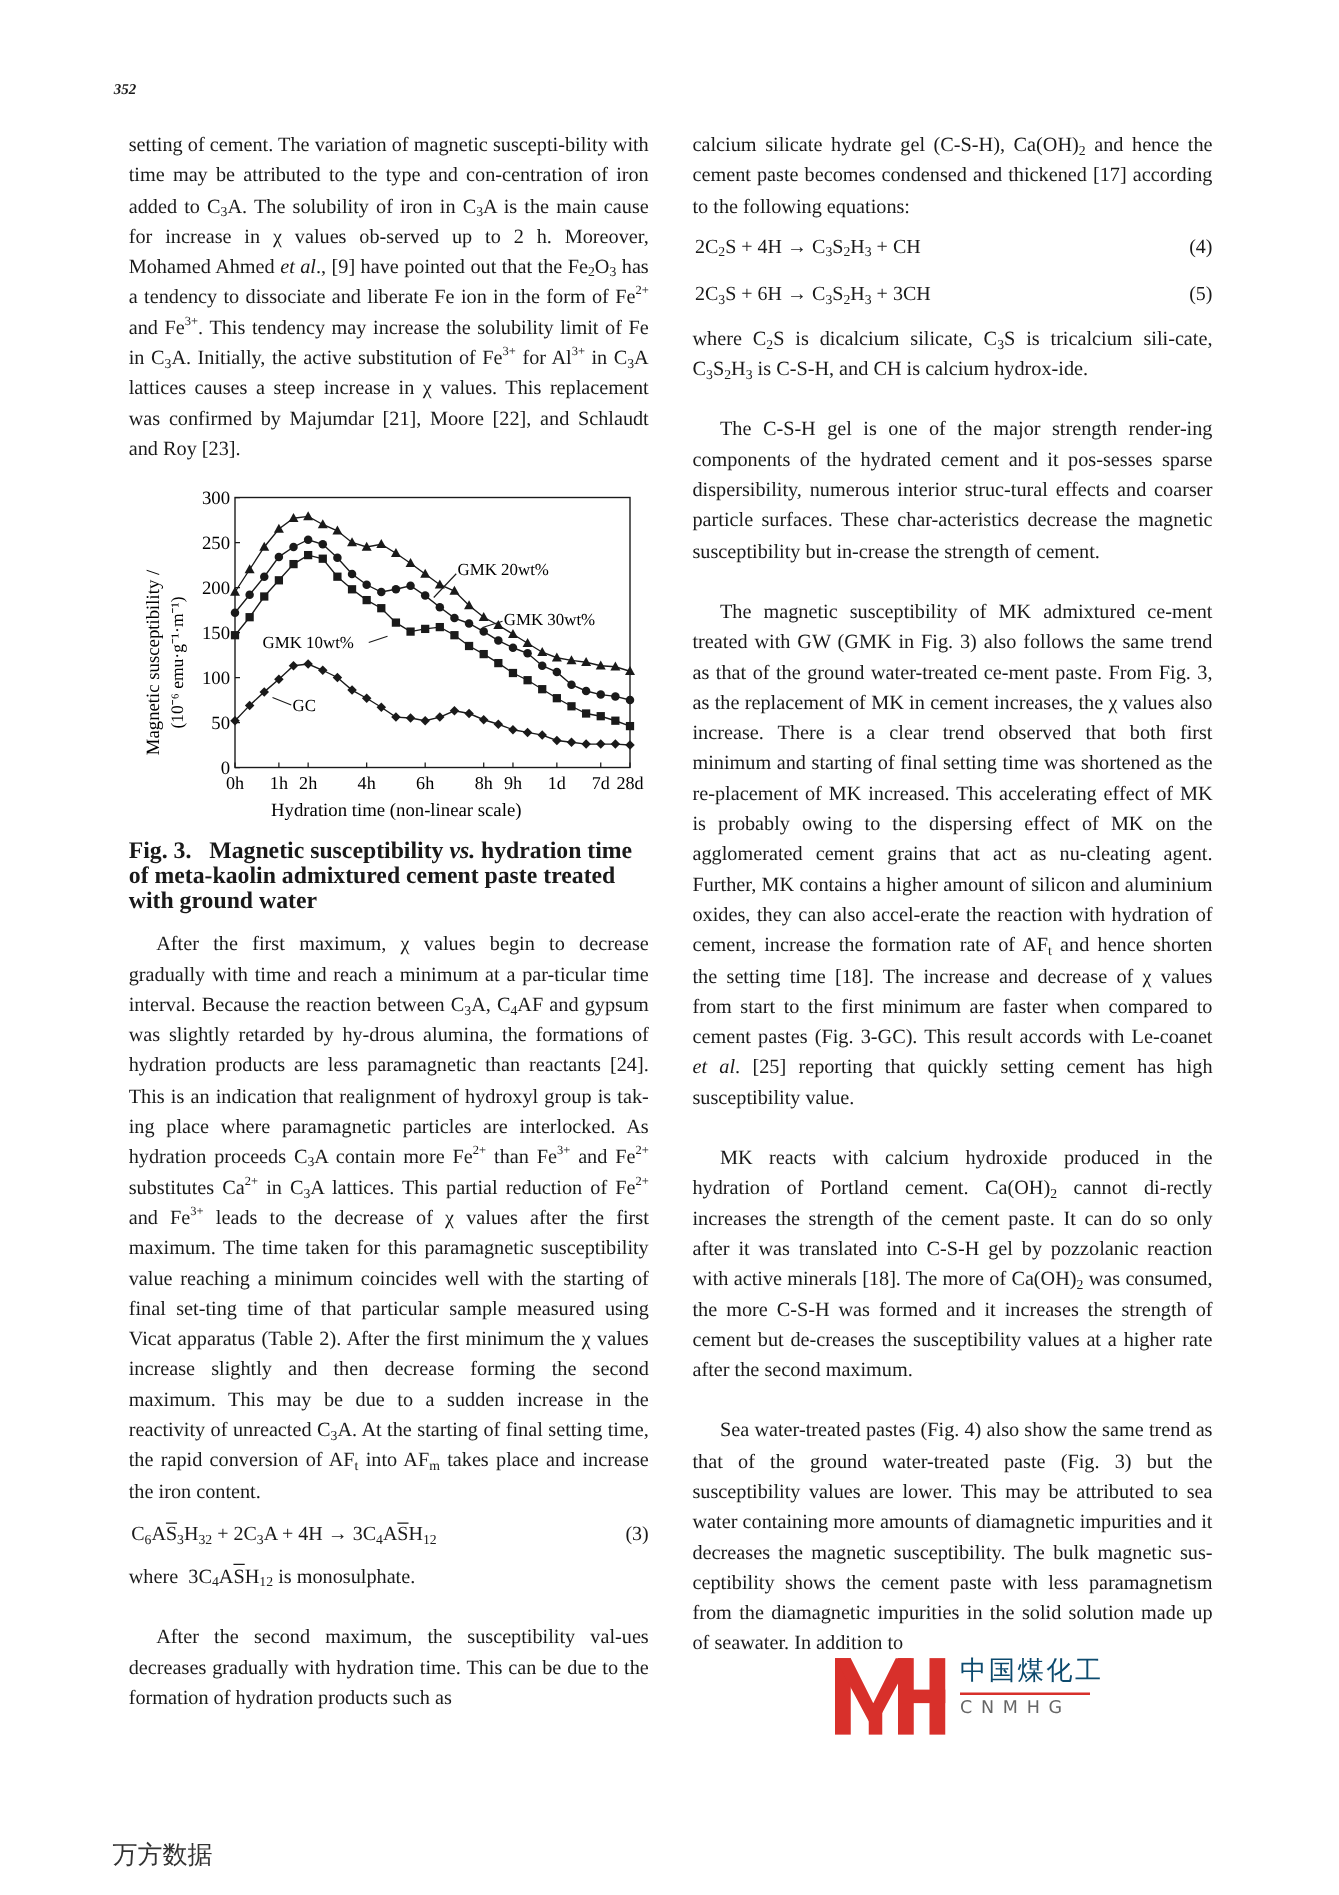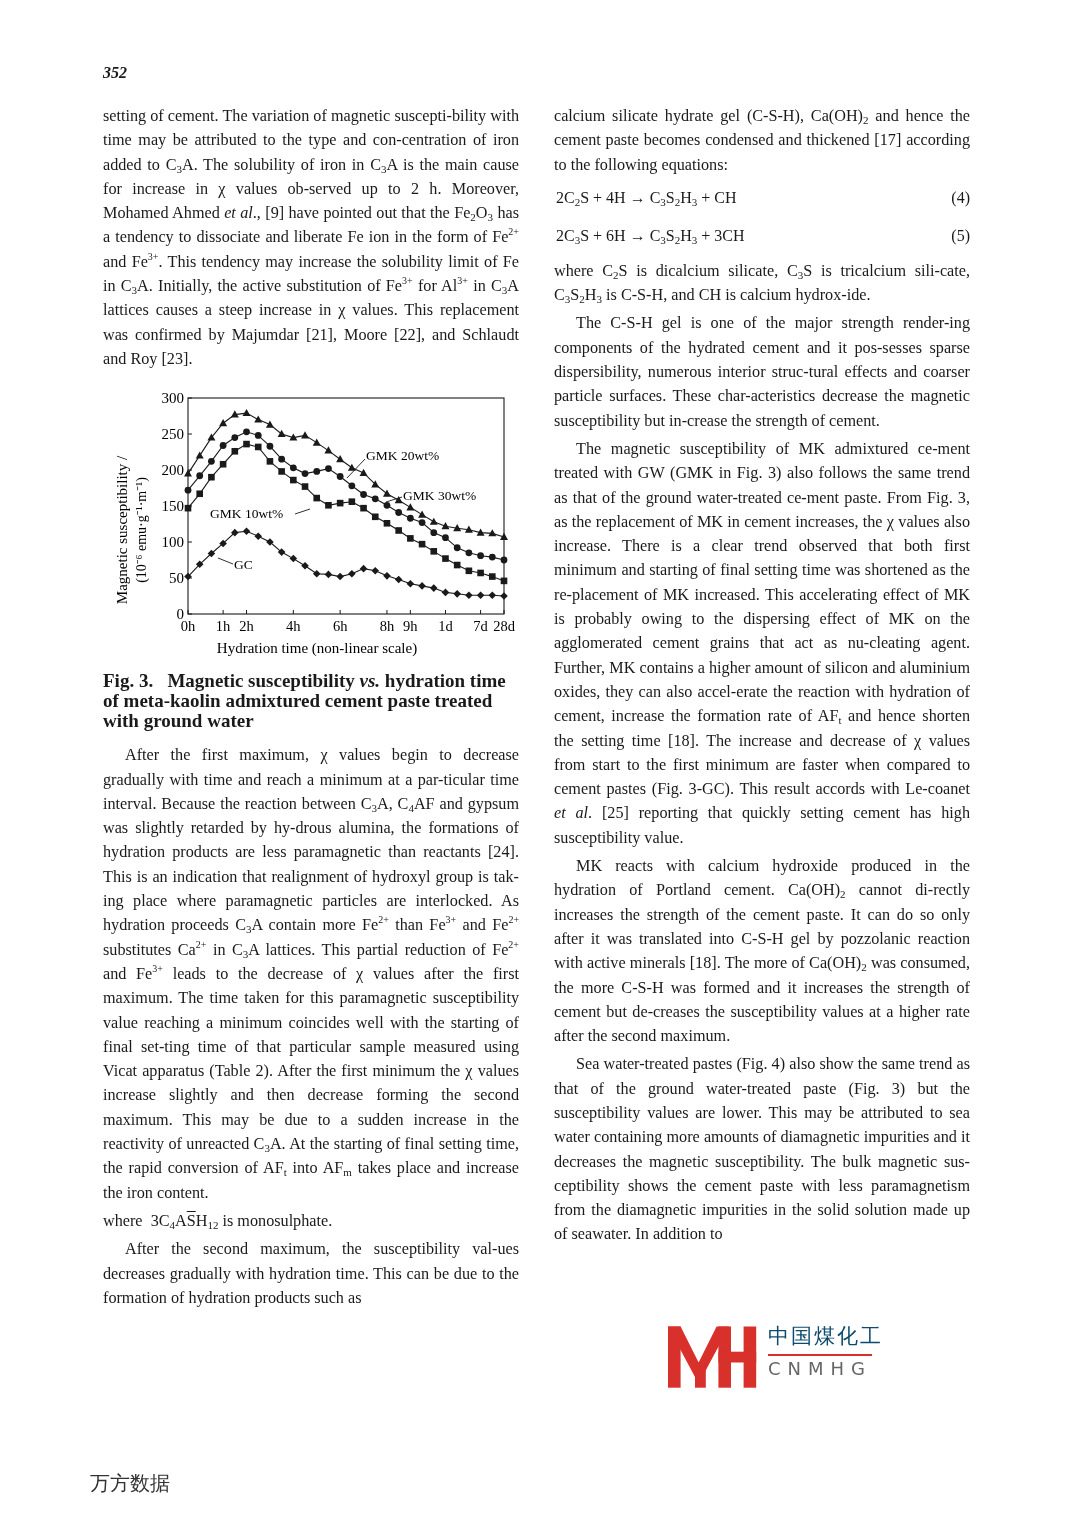--- a/index.html
+++ b/index.html
@@ -1,41 +1,41 @@
 <!DOCTYPE html>
 <html><head>
 <meta charset="utf-8">
 <style>
   html,body{margin:0;padding:0;background:#ffffff;}
   body{width:1071px;height:1516px;position:relative;overflow:hidden;color:#1a1a1a;
        font-family:"Liberation Serif","DejaVu Serif",serif;}
-  .header{position:absolute;top:64px;left:103px;width:870px;height:22px;font-style:italic;font-weight:bold;font-size:16px;}
+  .header{position:absolute;top:64px;left:91px;width:870px;height:22px;font-style:italic;font-weight:bold;font-size:12px;}
   .header .pg{position:absolute;left:0;top:0;}
   .header .jr{position:absolute;right:0;top:0;}
   .col{position:absolute;width:416px;font-size:16.2px;line-height:24.3px;text-align:justify;}
   .col.left{left:103px;top:104px;}
   .col.right{left:554px;top:104px;}
   p{margin:0;}
   p.ind{text-indent:22px;}
-  .gap{margin-top:4px;}
+  .gap{margin-top:24px;}
   .fig{position:relative;width:416px;height:282px;margin-top:14px;}
   .fig svg{position:absolute;left:0;top:0;}
   .caption{font-weight:bold;font-size:19px;line-height:20px;margin-top:4px;margin-bottom:12px;text-align:left;}
   .eq{position:relative;height:34px;font-size:16px;line-height:34px;}
   .eq .num{position:absolute;right:0;top:0;}
   .eq .ex{position:absolute;left:2px;top:0;}
   sub{font-size:11px;vertical-align:-3px;line-height:0;}
   sup{font-size:10px;vertical-align:7px;line-height:0;}
   .ov{text-decoration:overline;}
   .footer{position:absolute;left:90px;top:1470px;font-family:"DejaVu Sans",sans-serif;font-size:20px;color:#333;}
   .wm{position:absolute;left:668px;top:1324px;width:320px;height:70px;}
   .wm .bigm{position:absolute;left:0;top:0;width:90px;height:68px;}
   .wm .cn{position:absolute;left:100px;top:-2px;font-family:"DejaVu Sans",sans-serif;font-size:21px;color:#0c4a6e;letter-spacing:2px;}
   .wm .line{position:absolute;left:100px;top:30px;width:104px;height:2px;background:#d8302b;}
-  .wm .en{position:absolute;left:100px;top:34px;font-family:"DejaVu Sans",sans-serif;font-size:18px;color:#666;letter-spacing:7px;}
+  .wm .en{position:absolute;left:100px;top:34px;font-family:"DejaVu Sans",sans-serif;font-size:14px;color:#666;letter-spacing:7px;}
 </style>
 </head>
 <body>
 
 <div class="header">
   <span class="pg">352</span>
 </div>
 
 <div class="col left">
   <p><span>setting of cement. The variation of magnetic suscepti-bility with time may be attributed to the type and con-centration of iron added to C</span><sub>3</sub><span>A. The solubility of iron in C</span><sub>3</sub><span>A is the main cause for increase in χ values ob-served up to 2 h. Moreover, Mohamed Ahmed </span><i>et al</i><span>., [9] have pointed out that the Fe</span><sub>2</sub><span>O</span><sub>3</sub><span> has a tendency to dissociate and liberate Fe ion in the form of Fe</span><sup>2+</sup><span> and Fe</span><sup>3+</sup><span>. This tendency may increase the solubility limit of Fe in C</span><sub>3</sub><span>A. Initially, the active substitution of Fe</span><sup>3+</sup><span> for Al</span><sup>3+</sup><span> in C</span><sub>3</sub><span>A lattices causes a steep increase in χ values. This replacement was confirmed by Majumdar [21], Moore [22], and Schlaudt and Roy [23].</span></p>
@@ -222,20 +222,24 @@
         <line x1="192" y1="129" x2="207" y2="124"></line>
         <line x1="130" y1="179" x2="115" y2="173"></line>
       </g>
     </svg>
   </div>
 
   <div class="caption"><span>Fig. 3.</span>&nbsp;&nbsp;&nbsp;<span>Magnetic susceptibility </span><i>vs.</i><span> hydration time of meta-kaolin admixtured cement paste treated with ground water</span></div>
 
   <p class="ind"><span>After the first maximum, χ values begin to decrease gradually with time and reach a minimum at a par-ticular time interval. Because the reaction between C</span><sub>3</sub><span>A, C</span><sub>4</sub><span>AF and gypsum was slightly retarded by hy-drous alumina, the formations of hydration products are less paramagnetic than reactants [24]. This is an indication that realignment of hydroxyl group is tak-ing place where paramagnetic particles are interlocked. As hydration proceeds C</span><sub>3</sub><span>A contain more Fe</span><sup>2+</sup><span> than Fe</span><sup>3+</sup><span> and Fe</span><sup>2+</sup><span> substitutes Ca</span><sup>2+</sup><span> in C</span><sub>3</sub><span>A lattices. This partial reduction of Fe</span><sup>2+</sup><span> and Fe</span><sup>3+</sup><span> leads to the decrease of χ values after the first maximum. The time taken for this paramagnetic susceptibility value reaching a minimum coincides well with the starting of final set-ting time of that particular sample measured using Vicat apparatus (Table 2). After the first minimum the χ values increase slightly and then decrease forming the second maximum. This may be due to a sudden increase in the reactivity of unreacted C</span><sub>3</sub><span>A. At the starting of final setting time, the rapid conversion of AF</span><sub>t</sub><span> into AF</span><sub>m</sub><span> takes place and increase the iron content.</span></p>
 
+  <div class="eq" style="margin-top:6px;">
+    <span class="ex">C<sub>6</sub>A<span class="ov">S</span><sub>3</sub>H<sub>32</sub> + 2C<sub>3</sub>A + 4H → 3C<sub>4</sub>A<span class="ov">S</span>H<sub>12</sub></span>
+    <span class="num">(3)</span>
+  </div>
   <p style="margin-top:4px;"><span>where </span>&nbsp;3C<sub>4</sub>A<span class="ov">S</span>H<sub>12</sub><span> is monosulphate.</span></p>
   <p class="ind gap">After the second maximum, the susceptibility val-ues decreases gradually with hydration time. This can be due to the formation of hydration products such as</p>
 </div>
 
 <div class="col right">
   <p><span>calcium silicate hydrate gel (C-S-H), Ca(OH)</span><sub>2</sub><span> and hence the cement paste becomes condensed and thickened [17] according to the following equations:</span></p>
   <div class="eq" style="margin-top:4px;">
     <span class="ex">2C<sub>2</sub>S + 4H → C<sub>3</sub>S<sub>2</sub>H<sub>3</sub> + CH</span>
     <span class="num">(4)</span>
   </div>

